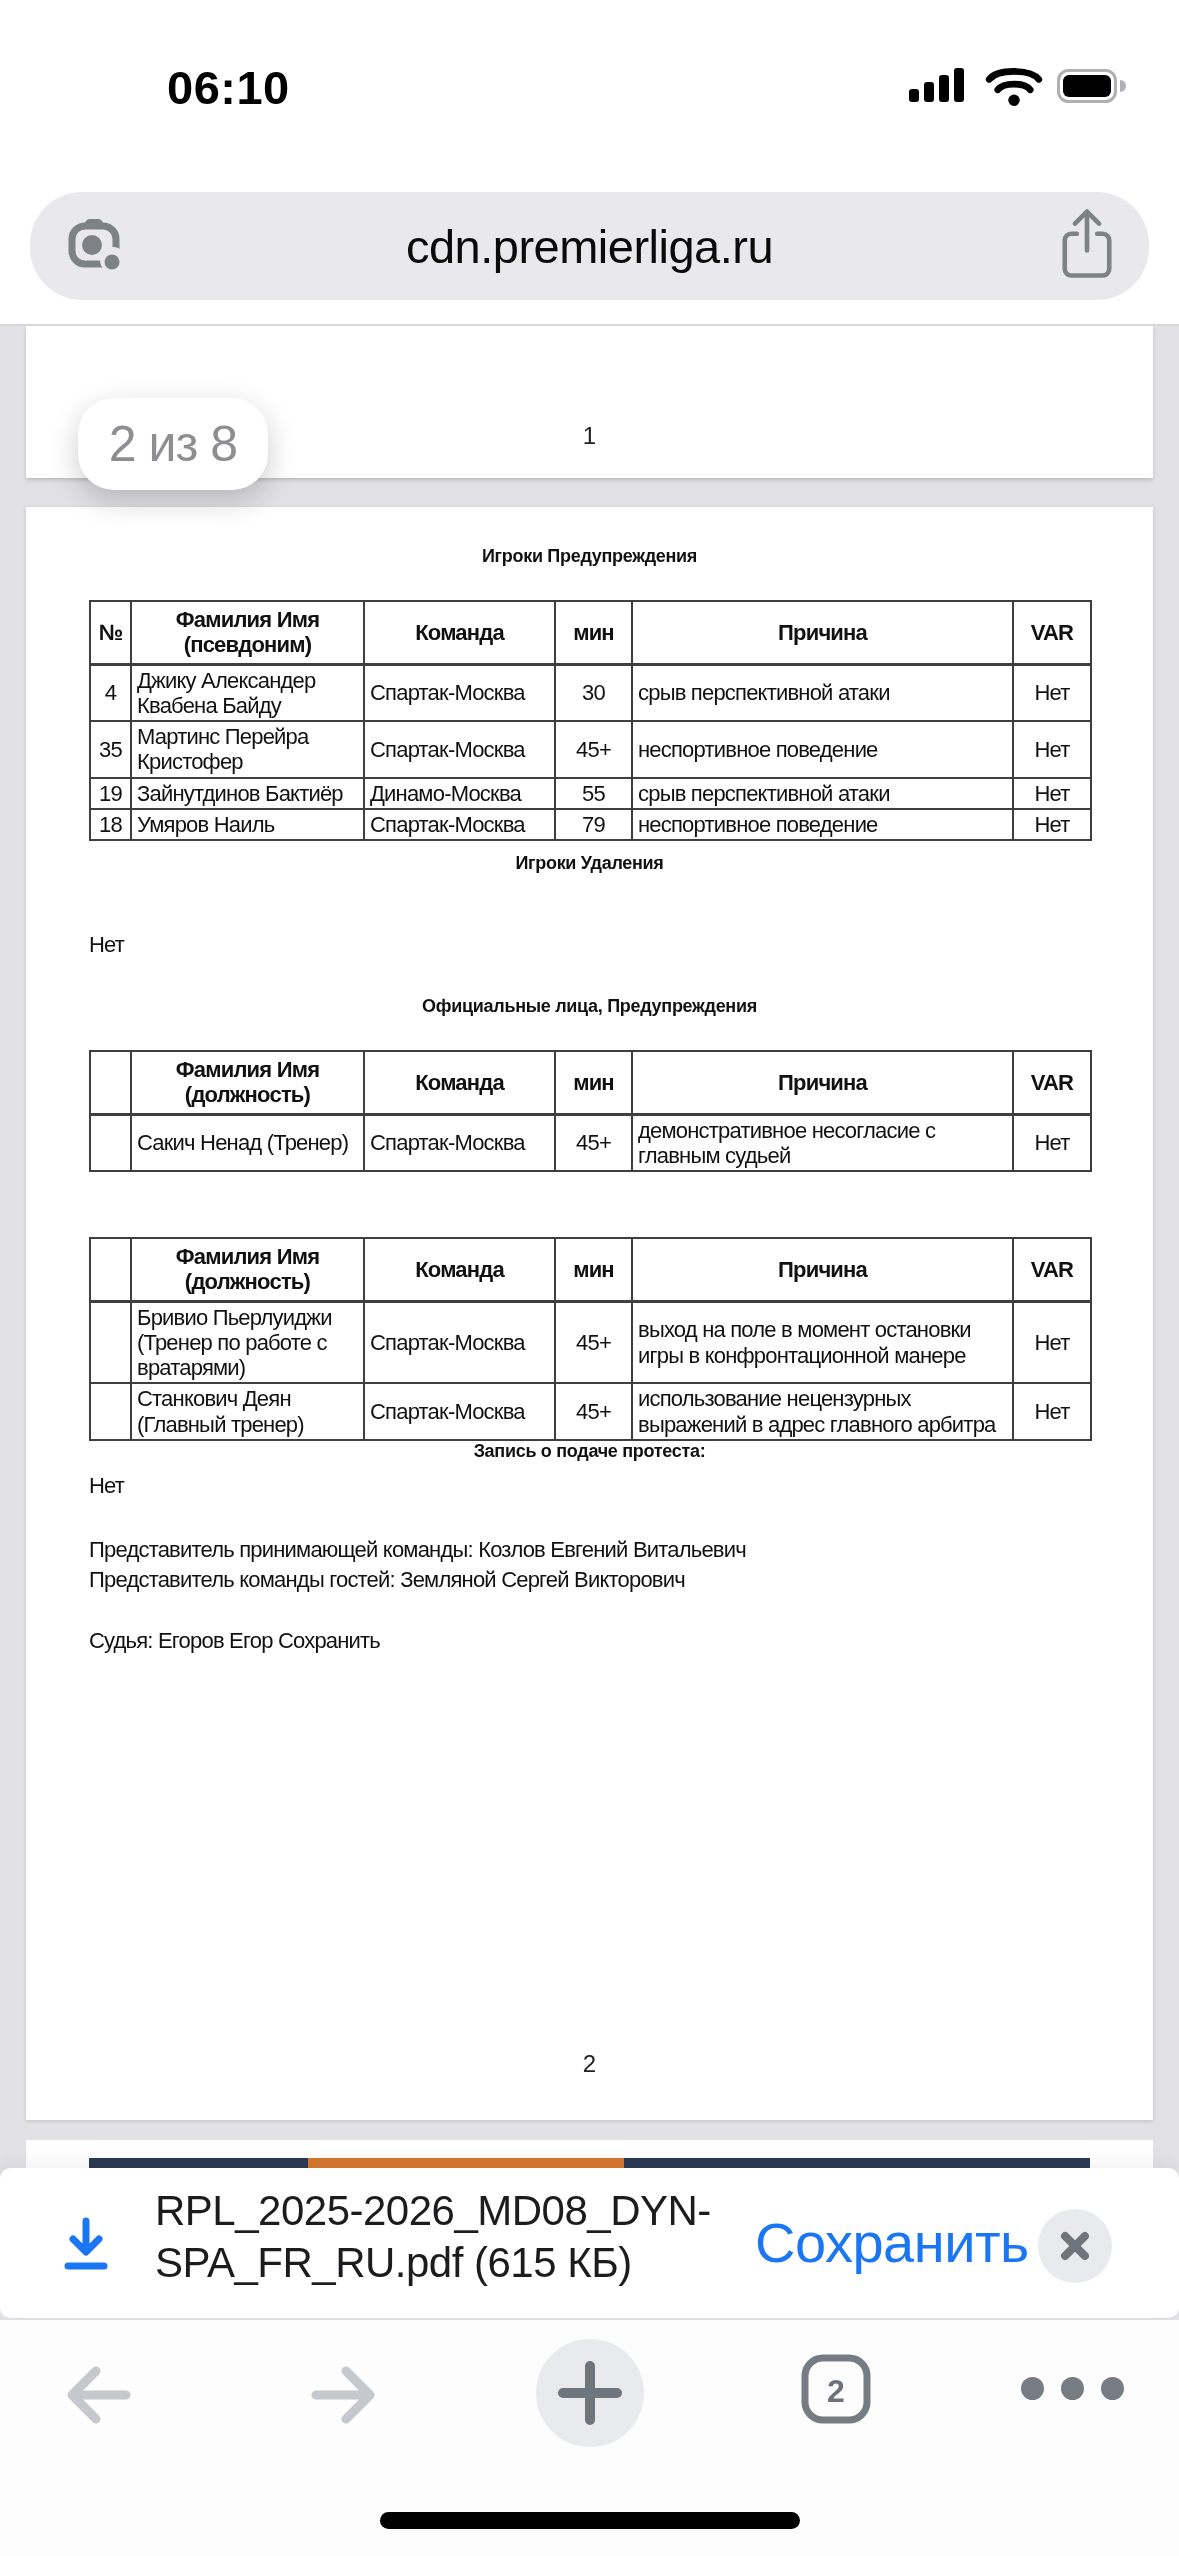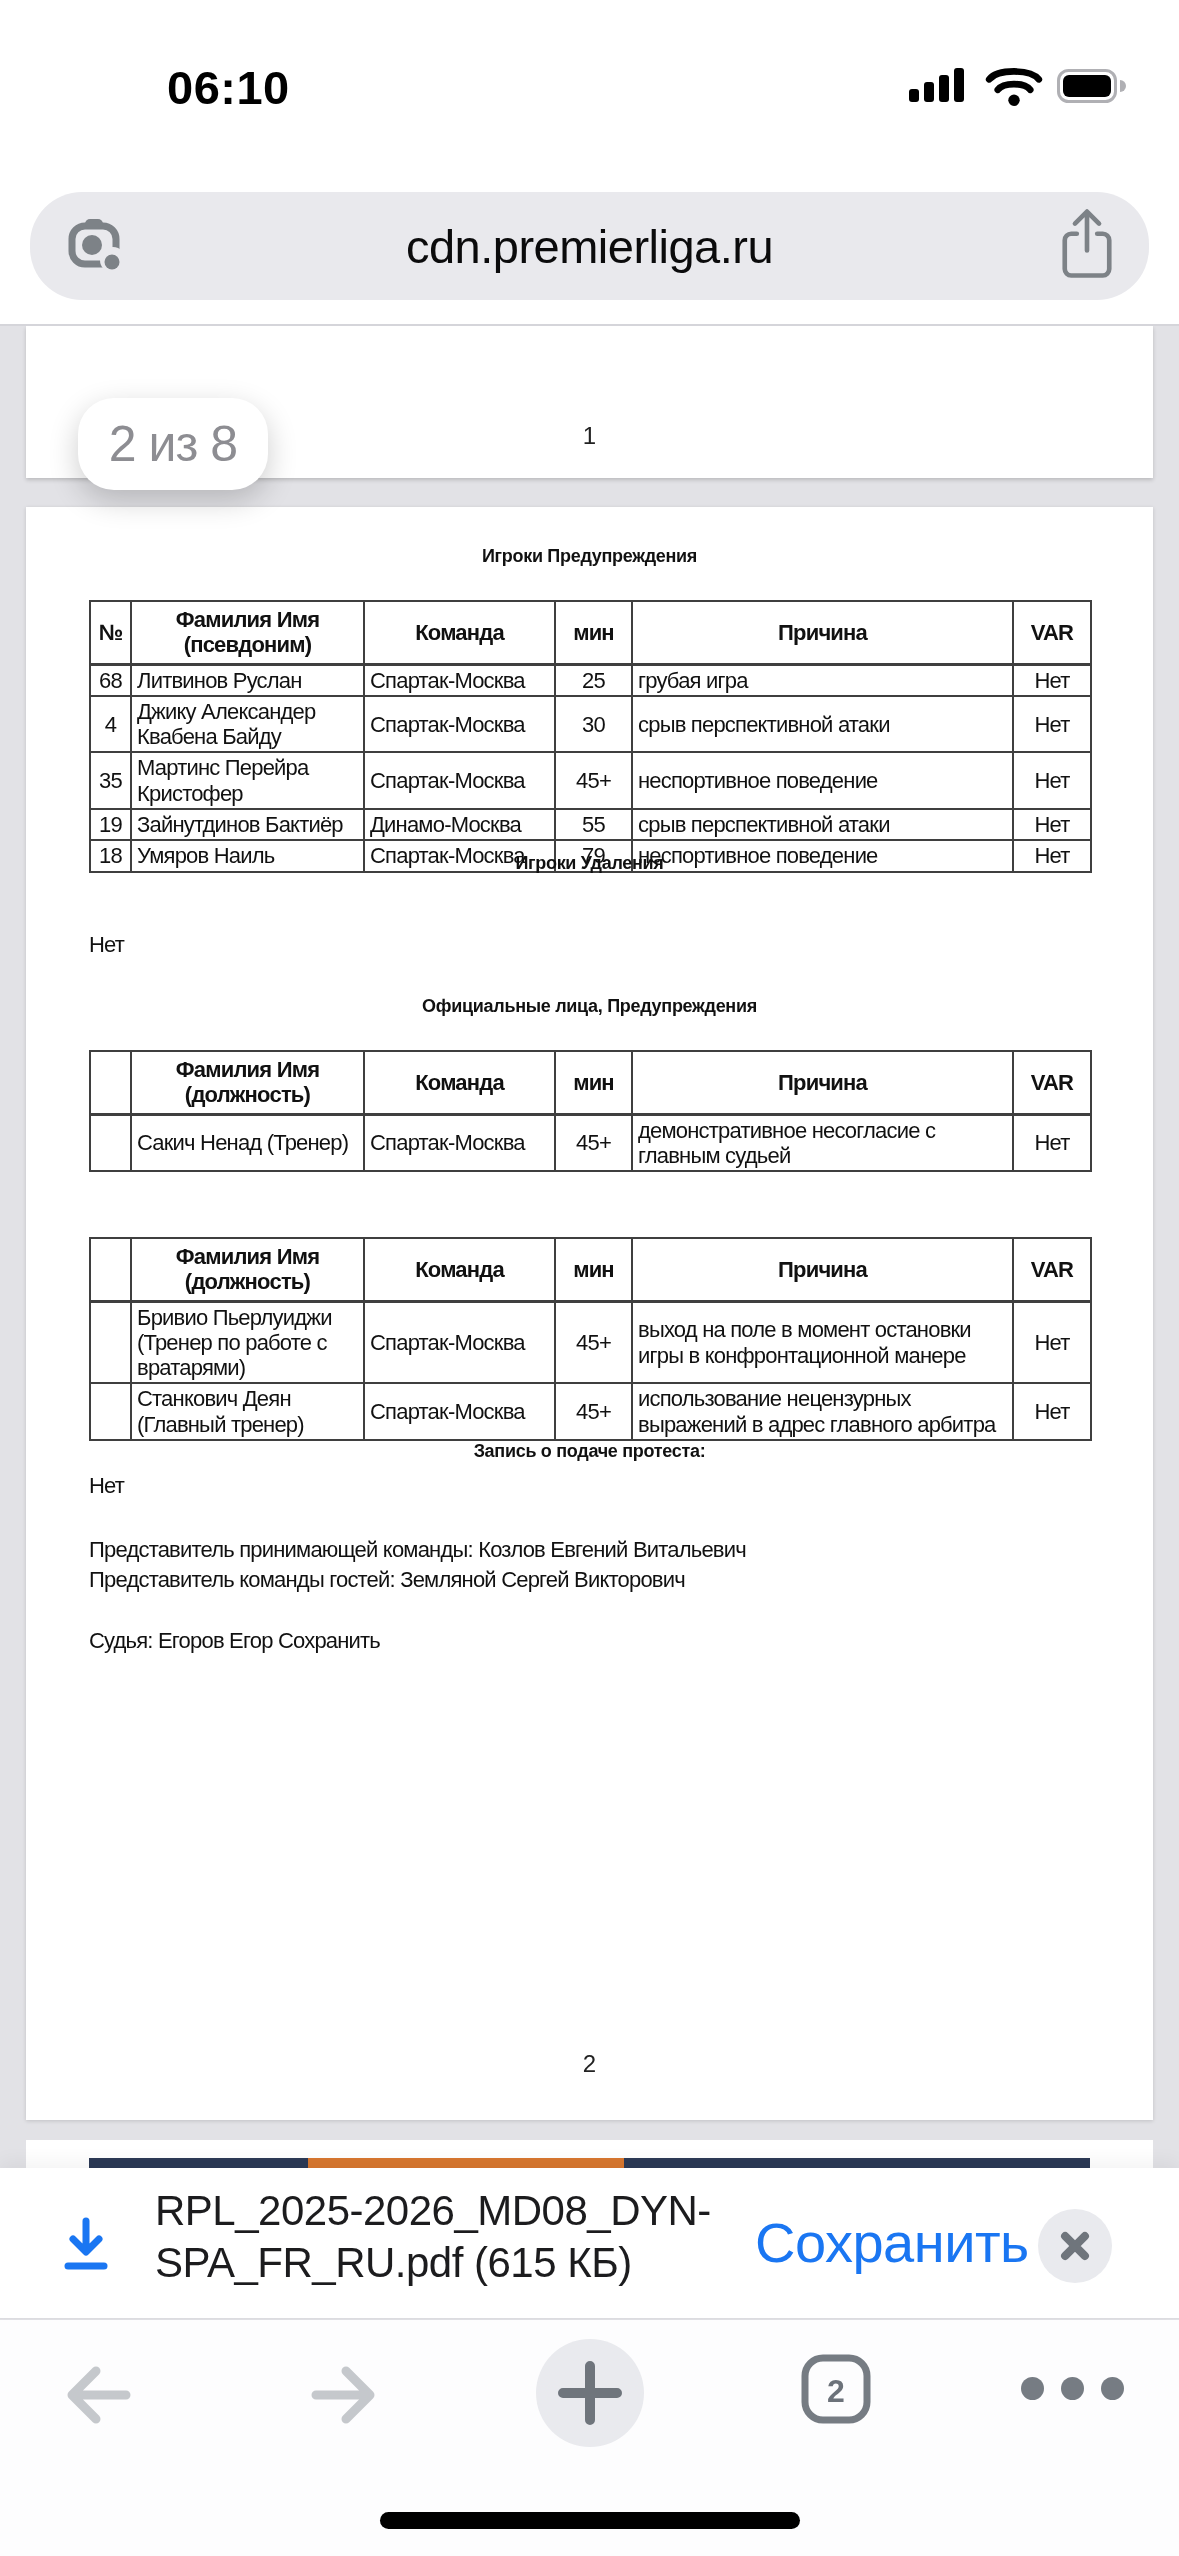--- a/index.html
+++ b/index.html
@@ -33,21 +33,21 @@
   .tblwrap { position:absolute; left:63px; width:1001px; }
   table { border-collapse:collapse; width:100%; table-layout:fixed; }
   th, td { border:2px solid #3f3f3f; font-size:22px; letter-spacing:-.8px; color:#111; line-height:1.15; vertical-align:middle; padding:2px 5px; }
   th { font-weight:700; text-align:center; padding:5px 3px; border-bottom-width:3px; }
   td.ctr, col.c-num, col.c-min, col.c-var { text-align:center; }
   td.ctr { text-align:center; }
   .page2 .pagenum { top:1543px; }
 
   
   .dlbar { position:absolute; left:0; top:2168px; width:1179px; height:151px; background:#fff; z-index:6;
-           border-bottom:1px solid #dcdce0; box-shadow:0 -6px 18px rgba(0,0,0,.05); }
+           border-bottom:1px solid #dcdce0; box-shadow:0 -6px 18px rgba(0,0,0,.05);border-radius:11px; }
   .dlicon { position:absolute; left:62px; top:48px; width:48px; height:56px; }
   .dlname { position:absolute; left:155px; top:17px; width:590px; font-size:42px; line-height:52px; color:#1c1c1e; letter-spacing:-.5px; }
   .savebtn { position:absolute; left:755px; top:42px; font-size:56px; color:#1a76f2; letter-spacing:-.5px; }
   .closebtn { position:absolute; left:1038px; top:41px; width:74px; height:74px; border-radius:50%; background:#e9eaee;
               display:flex; align-items:center; justify-content:center; }
 
   
   .toolbar { position:absolute; left:0; top:2320px; width:1179px; height:236px; background:#fdfdfe; z-index:6; }
   .navarrow { position:absolute; top:39px; width:72px; height:72px; }
   .backbtn { left:62px; } .fwdbtn { left:308px; }
@@ -134,28 +134,20 @@
           <th>№</th>
           <th>Фамилия Имя (псевдоним)</th>
           <th>Команда</th>
           <th>мин</th>
           <th>Причина</th>
           <th>VAR</th>
         </tr>
       </thead>
       <tbody>
           <tr>
-            <td class="ctr">68</td>
-            <td>Литвинов Руслан</td>
-            <td>Спартак-Москва</td>
-            <td class="ctr">25</td>
-            <td>грубая игра</td>
-            <td class="ctr">Нет</td>
-          </tr>
-          <tr>
             <td class="ctr">4</td>
             <td>Джику Александер Квабена Байду</td>
             <td>Спартак-Москва</td>
             <td class="ctr">30</td>
             <td>срыв перспективной атаки</td>
             <td class="ctr">Нет</td>
           </tr>
           <tr>
             <td class="ctr">35</td>
             <td>Мартинс Перейра Кристофер</td>

